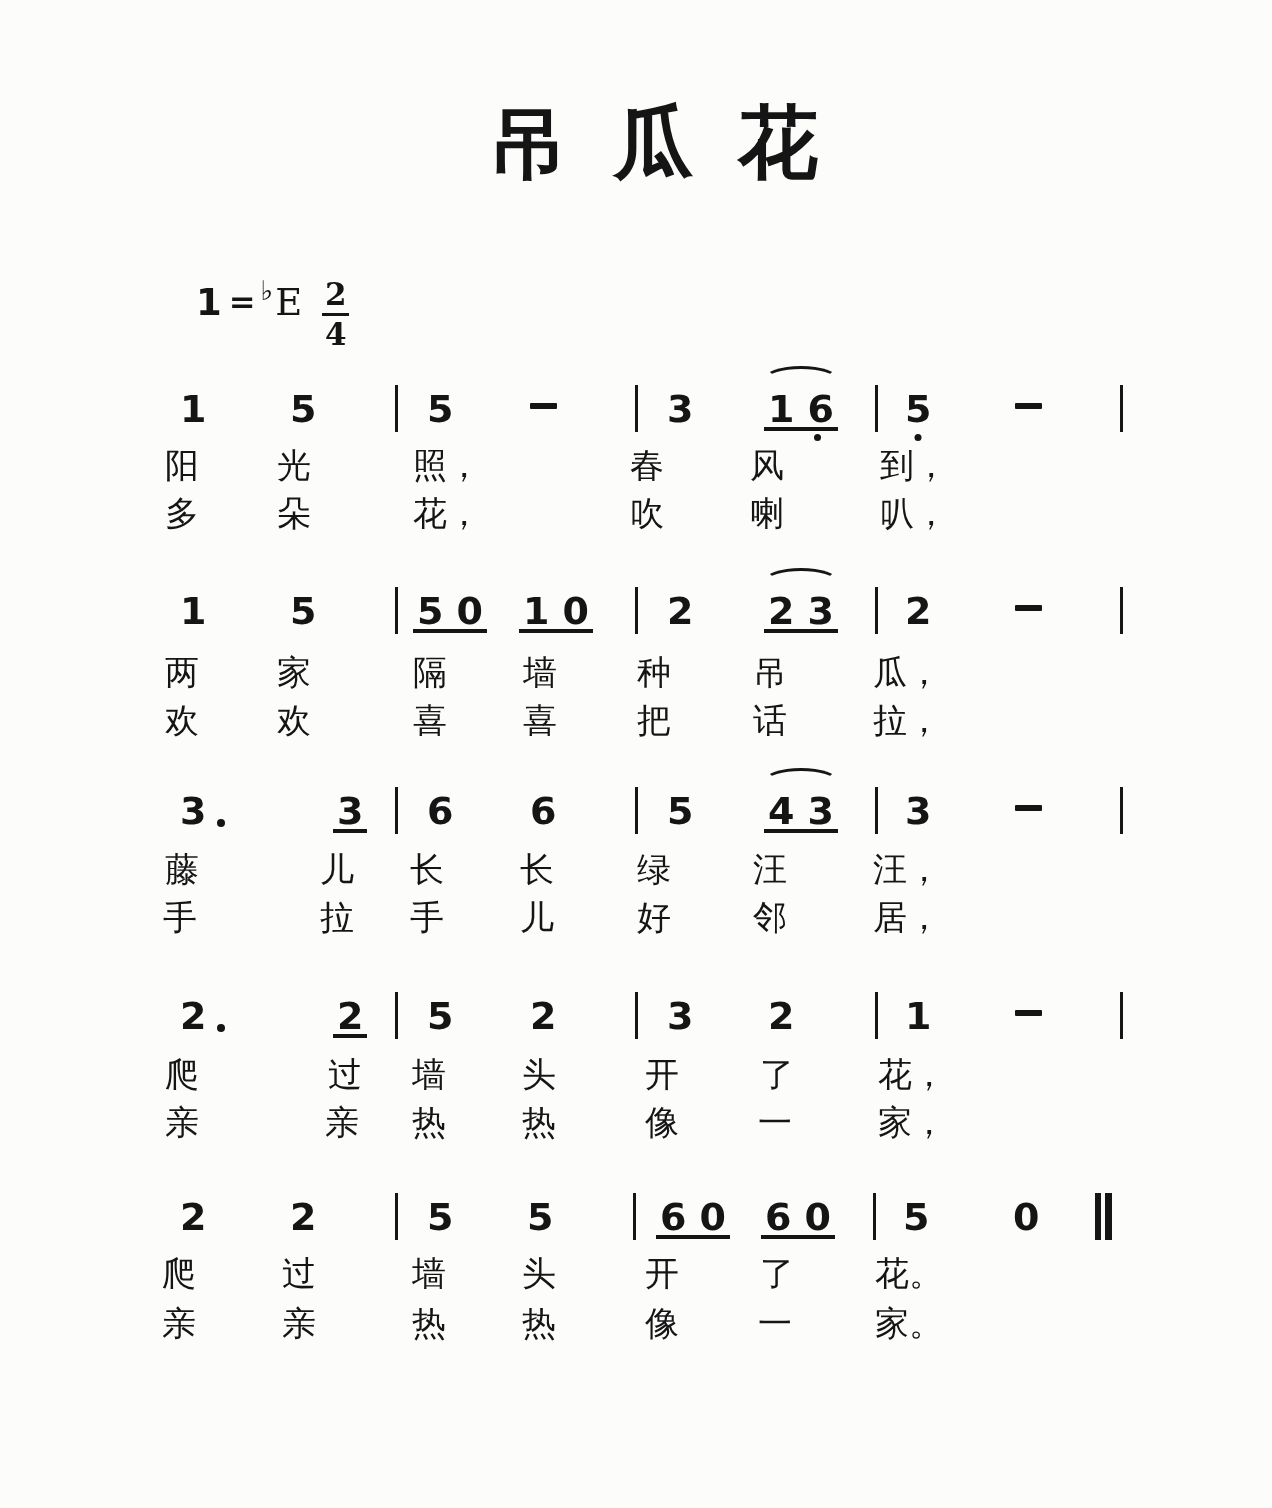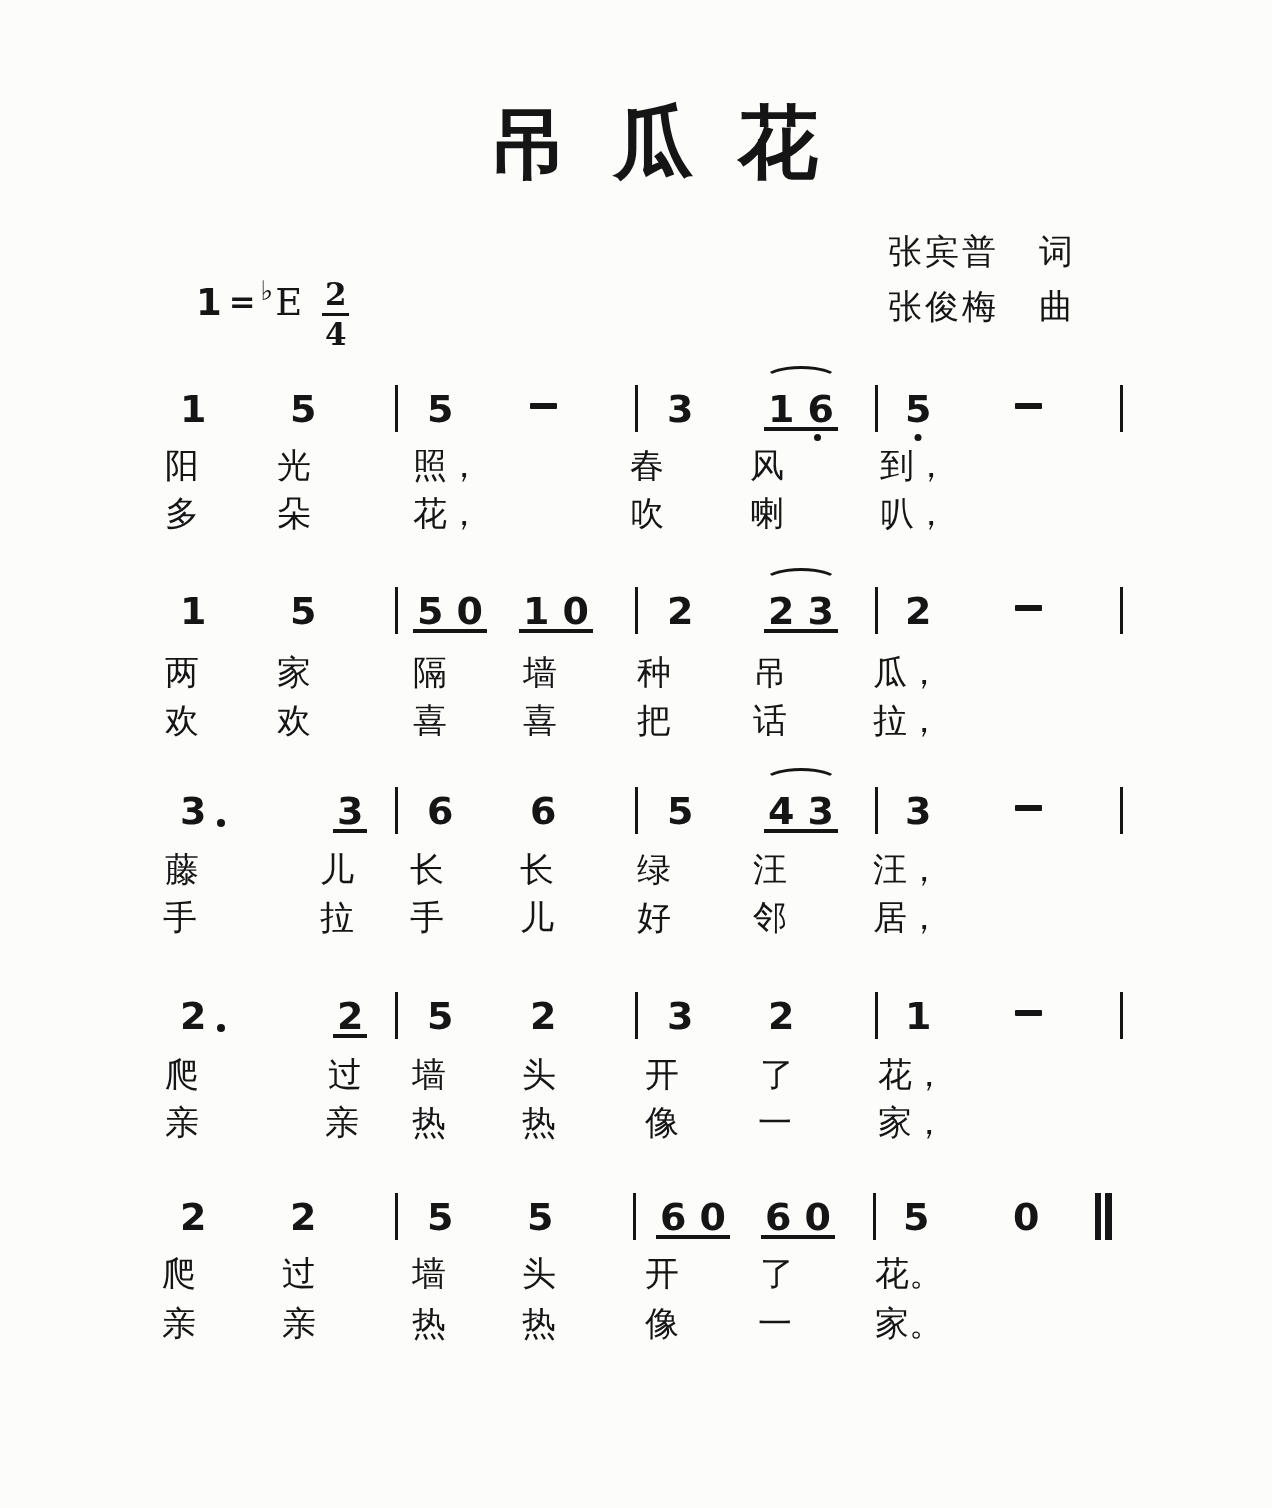--- a/index.html
+++ b/index.html
@@ -50,30 +50,20 @@
   .bar-final .b2 { position:absolute; left:10px; top:0; width:7px; height:100%; background:var(--ink); }
   .dash { position:absolute; width:27px; height:6px; background:var(--ink); border-radius:1px; }
   .syl  { position:absolute; font-size:34px; line-height:1; white-space:nowrap; }
 </style>
 </head>
 <body>
 
 <div class="page">
   <div class="title">吊瓜花</div>
 
-  <div class="credits">
-    <div class="credit-line">
-      <span>张宾普</span>
-      <span>词</span>
-    </div>
-    <div class="credit-line">
-      <span>张俊梅</span>
-      <span>曲</span>
-    </div>
-  </div>
 
   <div class="keysig">
     <span class="ks-num">1</span>
     <span class="ks-eq">=</span>
     <span class="ks-flat">♭</span>
     <span class="ks-key">E</span>
     <span class="meter">
       <span>2</span>
       <span class="mbar"></span>
       <span>4</span>

